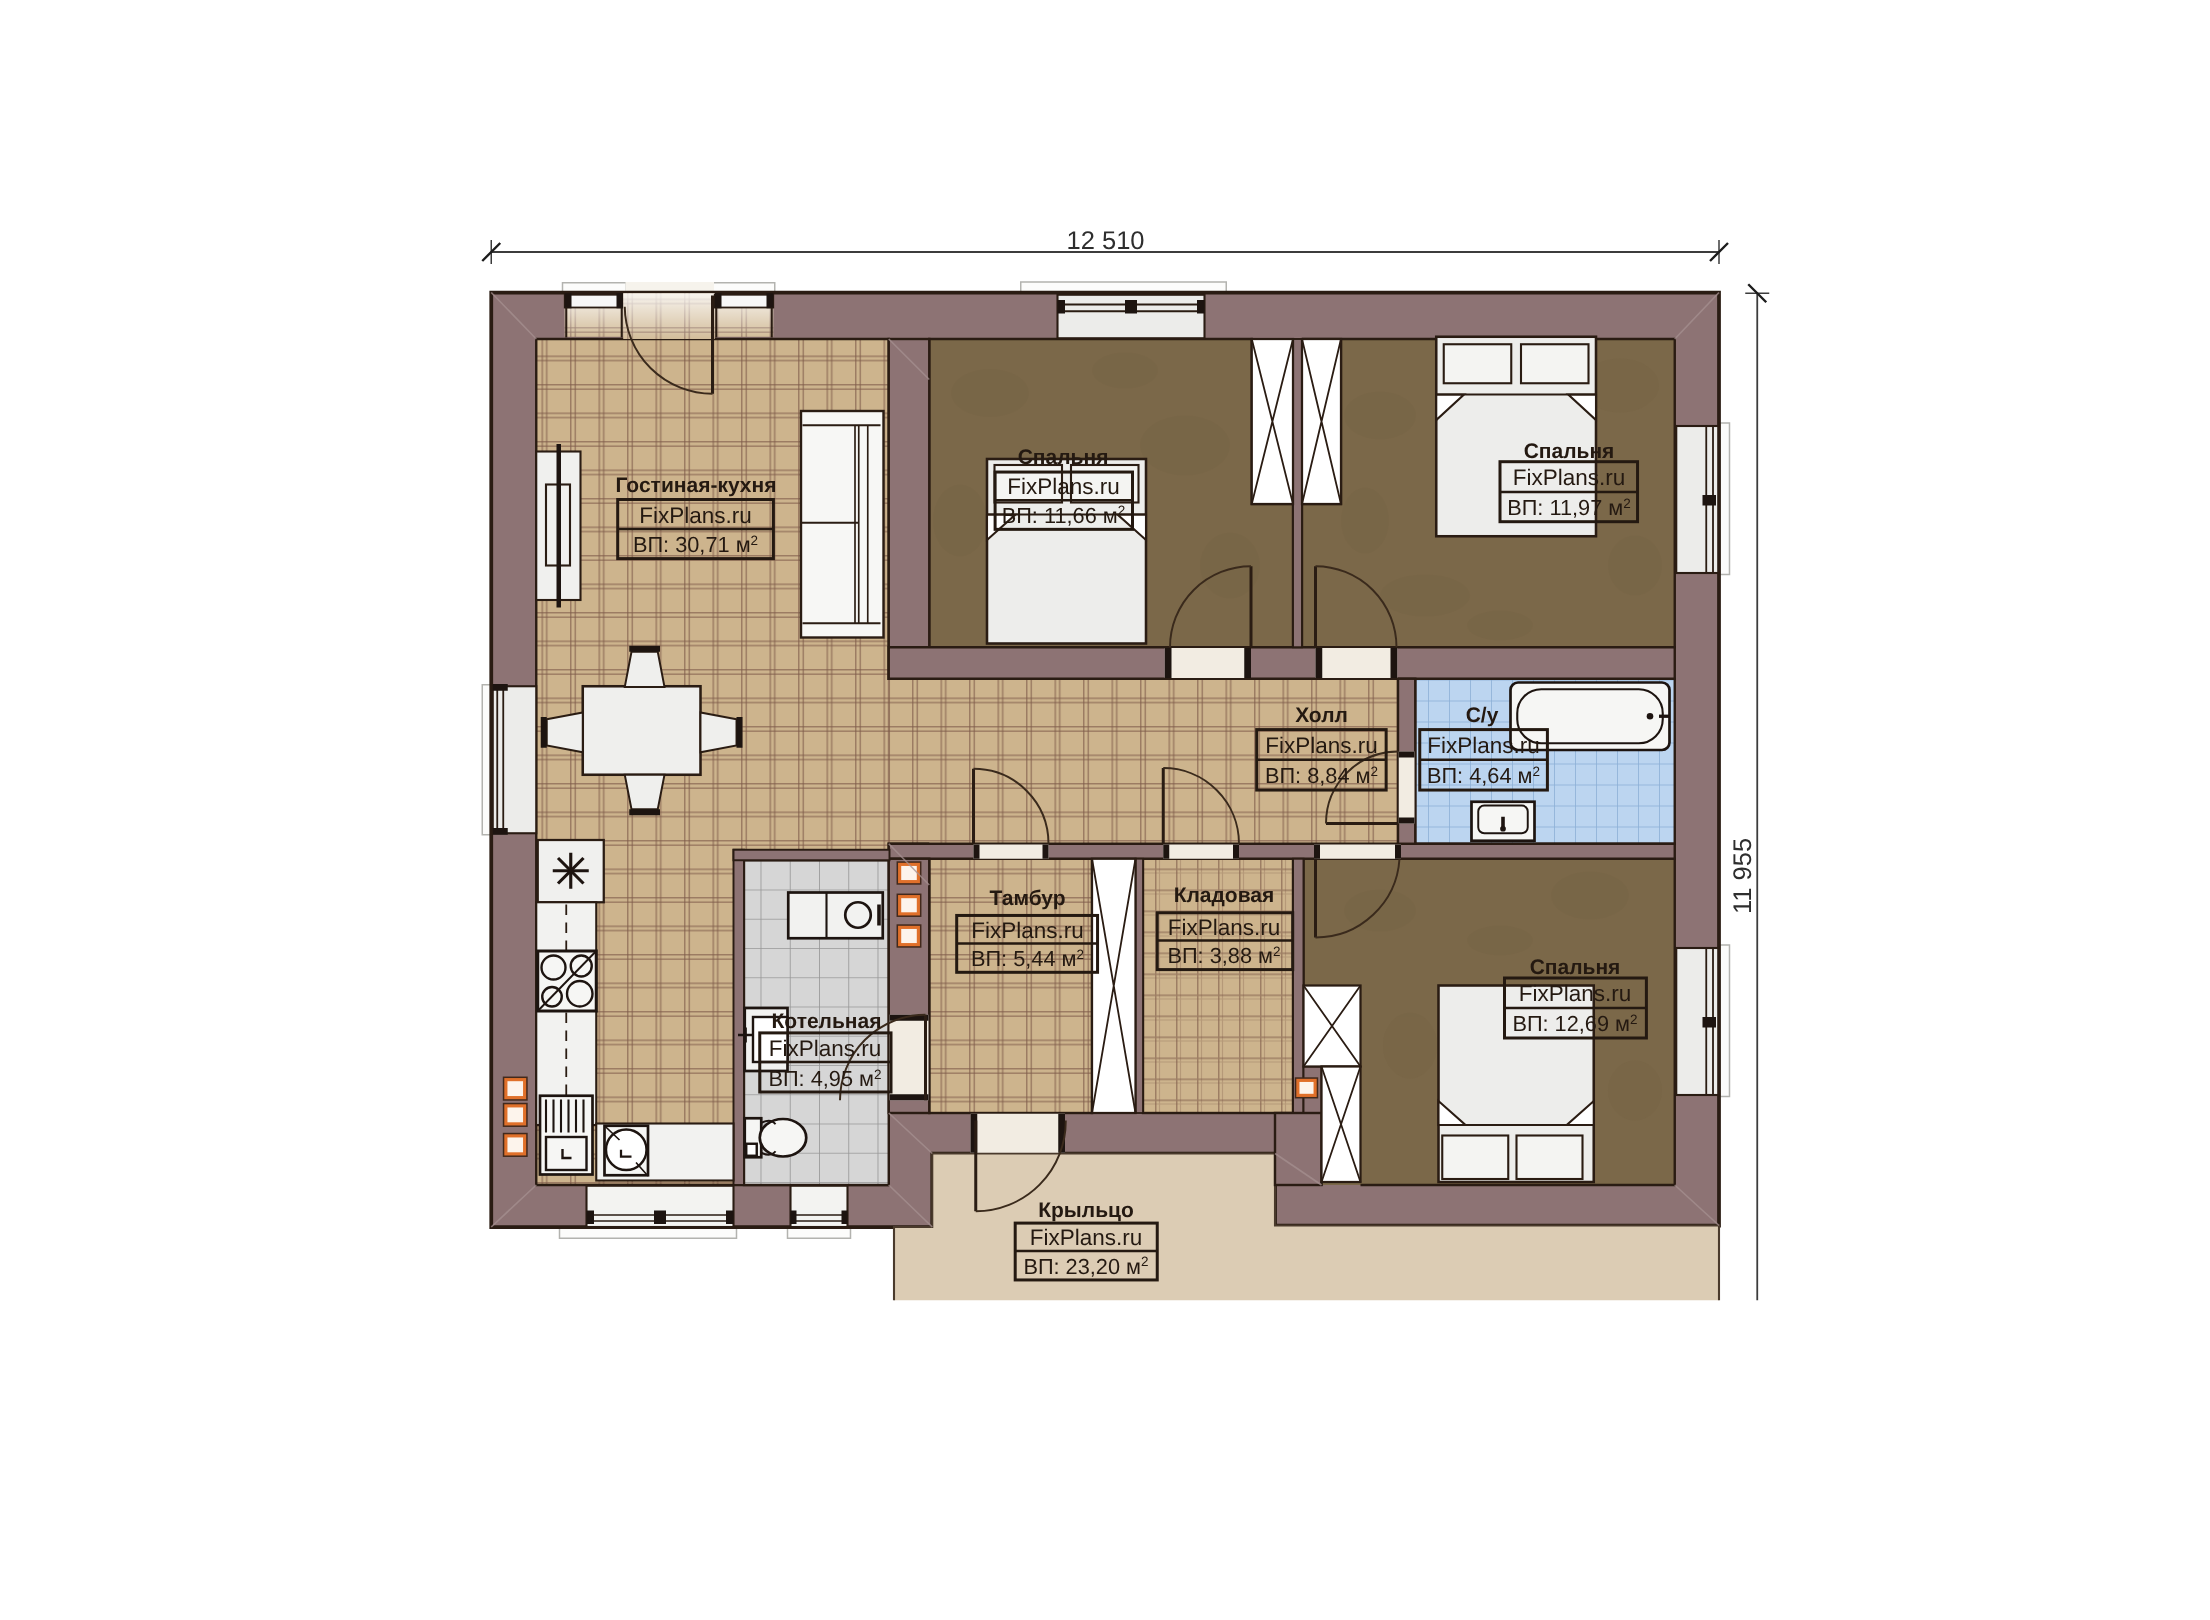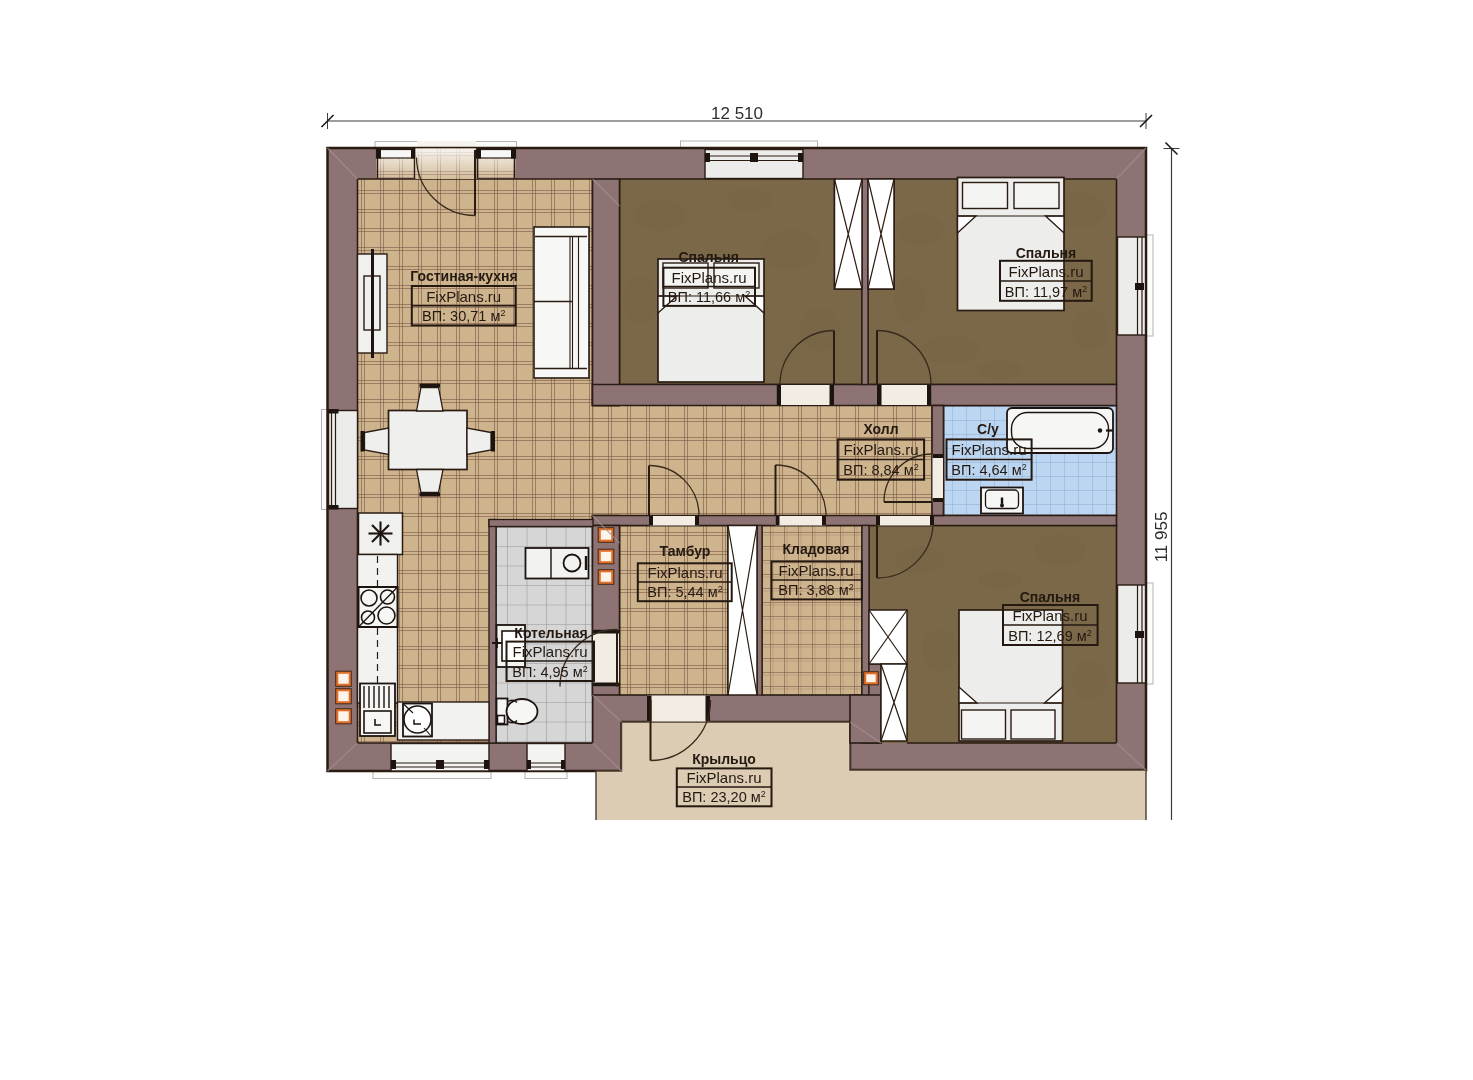--- a/index.html
+++ b/index.html
@@ -1,16 +1,16 @@
 <!DOCTYPE html>
 <html><head>
 <meta charset="utf-8">
 <style>
   html,body{margin:0;padding:0;background:#ffffff;}
-  .wrap{width:1473px;height:820px;position:relative;overflow:hidden;background:#ffffff;}
+  .wrap{width:1473px;height:820px;position:relative;overflow:hidden;background:#ffffff;margin-top:47px;}
   svg{display:block;}
   text{font-family:"Liberation Sans", sans-serif;}
 </style>
 </head>
 <body>
 <div class="wrap">
 <svg width="1473" height="1080" viewBox="0 0 1473 1080">
 <defs>
   <pattern id="tileBeige" width="19" height="19" patternUnits="userSpaceOnUse">
     <rect width="19" height="19" fill="#cdb48d"></rect>

